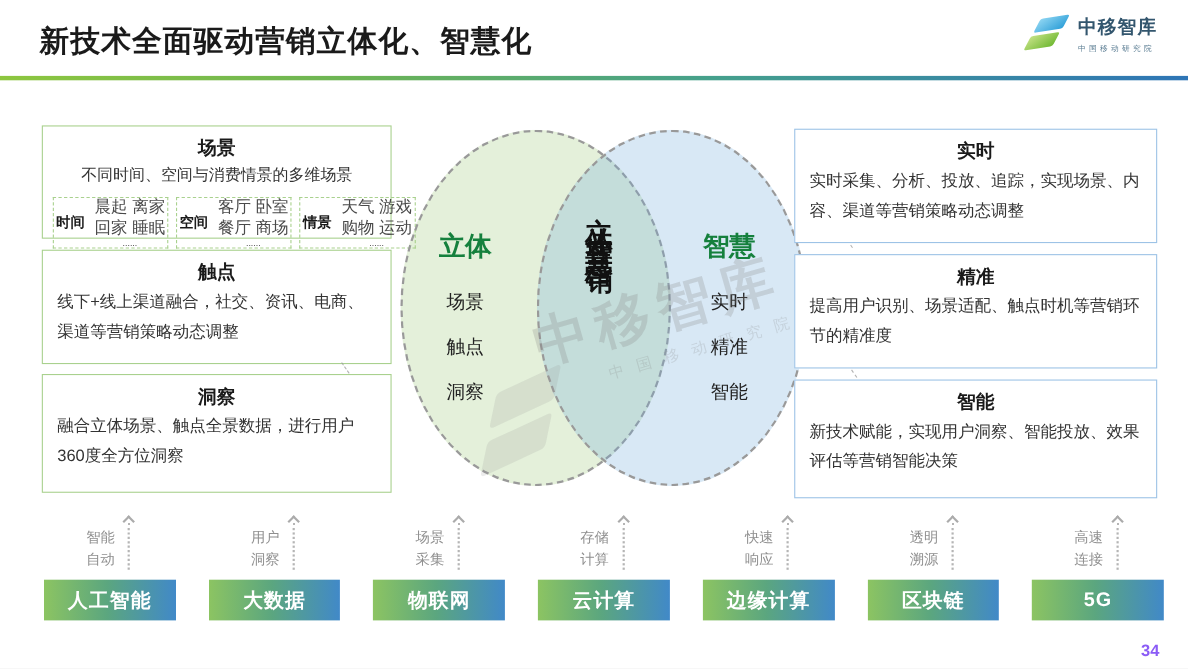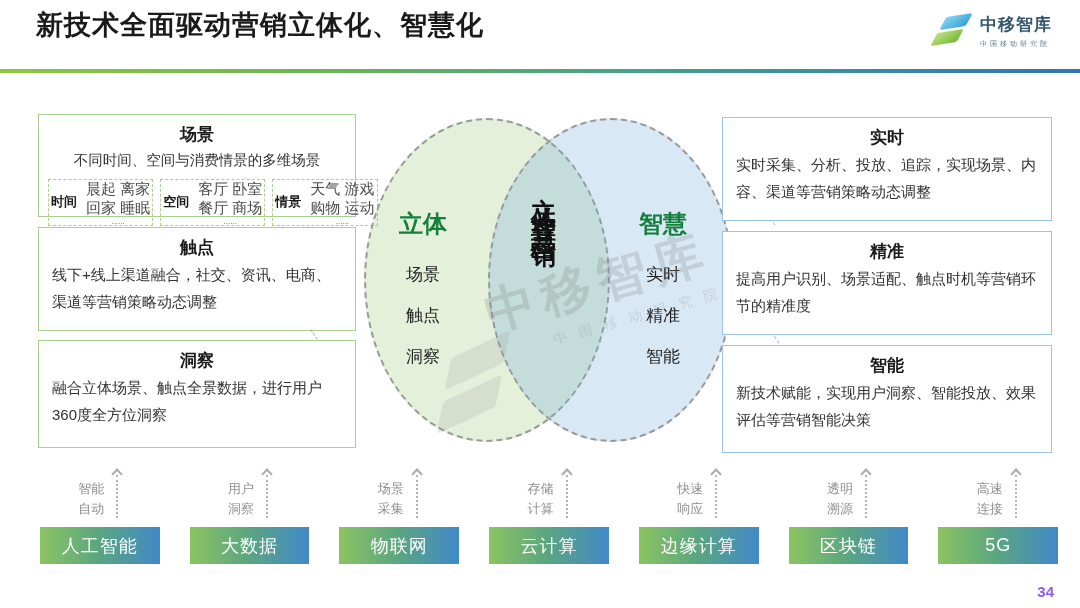--- a/index.html
+++ b/index.html
@@ -5,21 +5,21 @@
   * { margin: 0; padding: 0; box-sizing: border-box; }
   html, body { background: #e9e9e9; }
   body { font-family: "Liberation Sans", "DejaVu Sans", sans-serif; }
   .slide {
     position: relative; width: 1080px; height: 608px;
     background: #ffffff; overflow: hidden; margin: 0 auto;
   }
 
   
   .slide-title {
-    position: absolute; left: 36px; top: 7px;
+    position: absolute; left: 36px; top: 19px;
     font-size: 27px; font-weight: 700; color: #1a1a1a; letter-spacing: 1px;
   }
   .title-underline {
     position: absolute; left: 0; top: 69px; width: 1080px; height: 4px;
     background: linear-gradient(90deg, #8dc63f 0%, #6cb455 30%, #45a08c 60%, #2e75b6 100%);
   }
   .logo { position: absolute; right: 28px; top: 12px; display: flex; align-items: center; gap: 8px; }
   .logo-mark { position: relative; width: 40px; height: 38px; }
   .logo-mark .para { position: absolute; width: 24px; height: 13px; border-radius: 2px; }
   .logo-mark .para.blue { left: 12px; top: 3px;  background: linear-gradient(135deg, #8ed5f2, #2e9fd8); transform: skewX(-35deg) rotate(-10deg); }
@@ -90,21 +90,21 @@
     display: flex; gap: 30px;
   }
   .tech-col { flex: 1; display: flex; flex-direction: column; }
   .tech-top { height: 59px; display: flex; justify-content: center; align-items: flex-start; gap: 9px; }
   .tech-benefit { margin-top: 11px; text-align: center; font-size: 13px; color: #8f8f8f; line-height: 1.5; }
   .tech-arrow { display: flex; flex-direction: column; align-items: center; margin-top: 2px; }
   .tech-arrow .chevron { width: 8px; height: 8px; border-left: 2px solid #ababab; border-top: 2px solid #ababab; transform: rotate(45deg); }
   .tech-arrow .stem { height: 43px; border-left: 2px dotted #b5b5b5; margin-top: -3px; }
   .tech-button {
     height: 37px; display: flex; align-items: center; justify-content: center;
-    color: #fff; font-size: 18px; font-weight: 400; letter-spacing: 1px;
+    color: #fff; font-size: 18px; font-weight: 700; letter-spacing: 1px;
     background: linear-gradient(90deg, #8cc462 0%, #5ba67f 48%, #4189c8 100%);
   }
 
   .page-number { position: absolute; right: 26px; bottom: 8px; font-size: 15px; font-weight: 700; color: #8b5cf6; }
 </style>
 </head>
 <body>
 
 <div class="slide">
 

